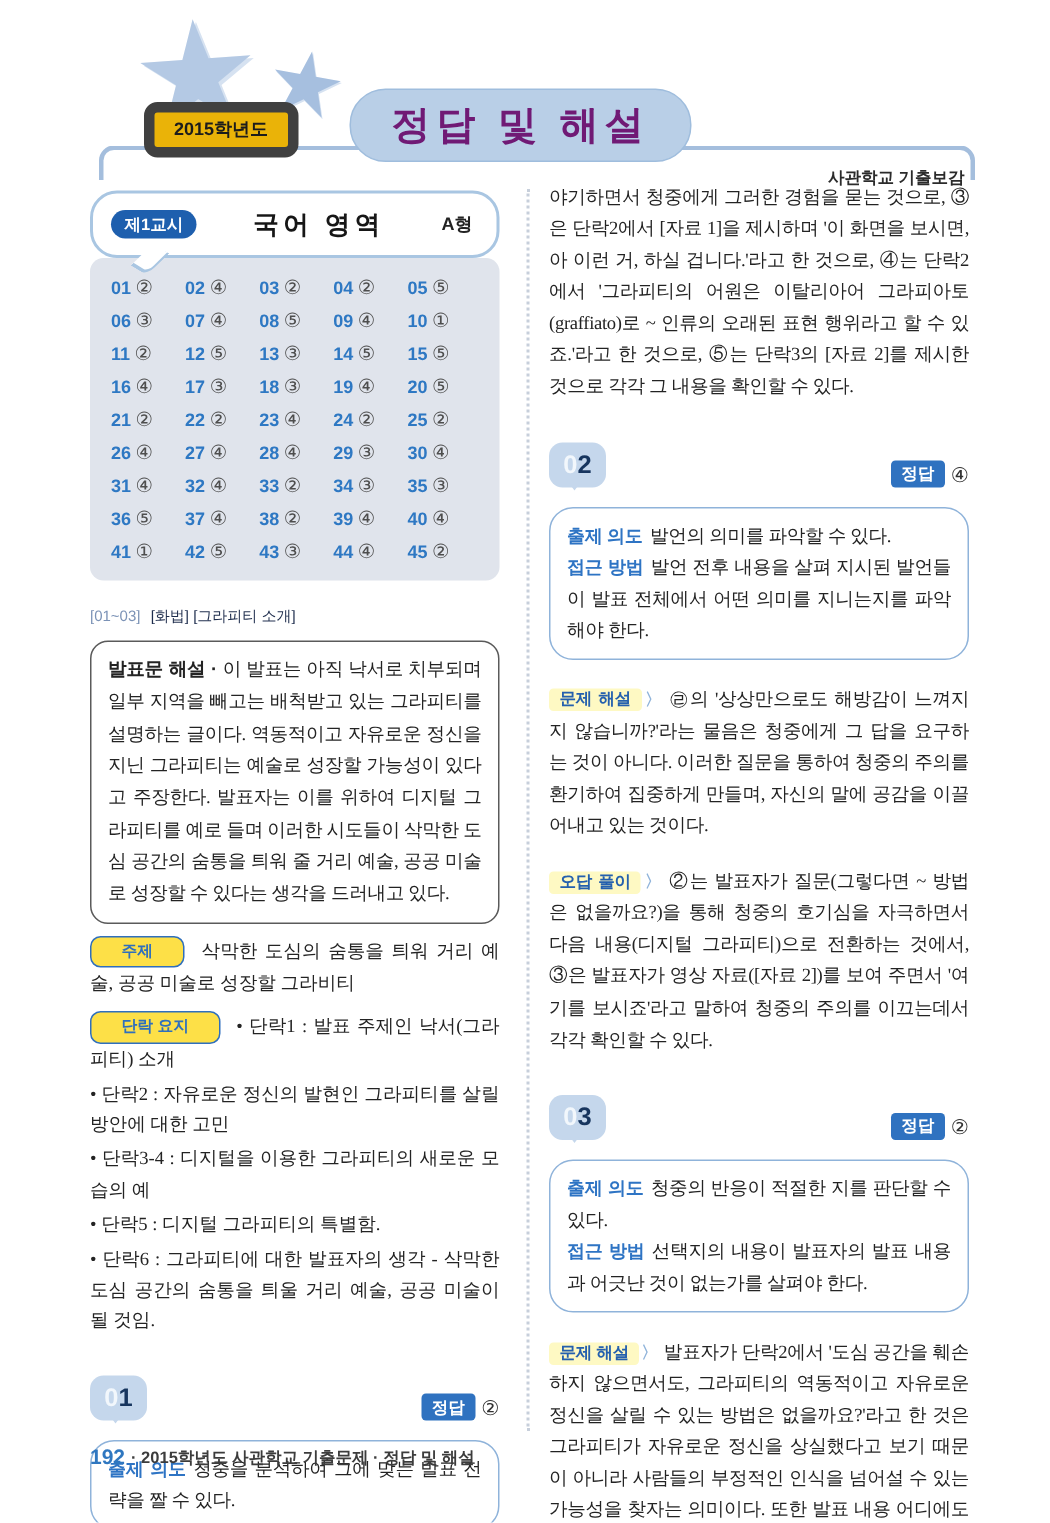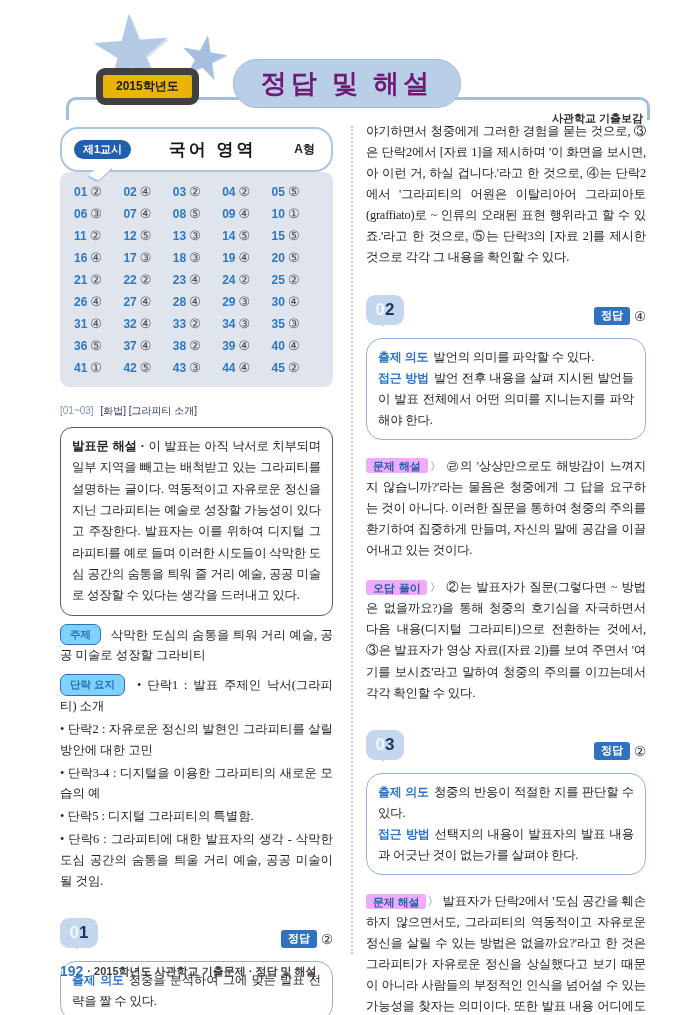--- a/index.html
+++ b/index.html
@@ -55,44 +55,44 @@
   .section-heading{margin-top:17px;font-size:10px;font-weight:normal;}
   .section-range{color:#7b92b6;}
   .section-tags{color:#1d2c4c;margin-left:4px;}
 
   
   .summary-box{margin-top:9px;border:1.5px solid #5a5a5a;border-radius:12px;padding:8px 11px;}
   .summary-box p{margin:0;font-size:12.4px;line-height:1.72;text-align:justify;color:#232323;letter-spacing:-0.2px;}
   .summary-label{font-weight:bold;}
 
   
-  .outline-label{display:inline-block;border:1.5px solid #2f6fbd;color:#2f6fbd;background:#7dd3fc;
+  .outline-label{display:inline-block;border:1.5px solid #2f6fbd;color:#2f6fbd;background:#fde047;
       font-family:"Liberation Sans",sans-serif;font-size:10.5px;font-weight:bold;
-      padding:1px 9px;border-radius:7px;margin-right:6px;vertical-align:1px;white-space:nowrap;}
+      padding:1px 20px;border-radius:7px;margin-right:6px;vertical-align:1px;white-space:nowrap;}
   .theme-para,.jist-para{margin:8px 0 0 0;font-size:12.4px;line-height:1.68;text-align:justify;color:#232323;}
   .jist-points .jist-point{display:block;margin-top:2px;}
   .jist-points .jist-point:first-of-type{display:inline;margin-top:0;}
 
   
   .q-head{display:flex;align-items:flex-end;justify-content:space-between;margin-top:26px;}
   .q-badge{position:relative;width:38px;height:30px;background:#c5d7ec;border-radius:9px;
            display:flex;align-items:center;justify-content:center;font-size:17px;font-weight:bold;}
   .q-badge::after{content:"";position:absolute;bottom:-8px;left:11px;
            border:6px solid transparent;border-top:8px solid #c5d7ec;}
   .q-zero{color:#f2f7fc;}
   .q-num{color:#17355e;}
   .answer-badge{display:flex;align-items:center;gap:4px;}
   .answer-chip{background:#2f72c0;color:#fff;font-size:11px;font-weight:bold;
                padding:1.5px 7px;border-radius:3px;}
   .answer-num{font-size:13.5px;color:#333;}
   .intent-box{margin-top:13px;border:1.5px solid #8fb3da;border-radius:16px;padding:8px 11px;}
   .ibox-line{margin:0;font-size:12.4px;line-height:1.7;text-align:justify;color:#232323;letter-spacing:-0.2px;}
   .blue-label{font-family:"Liberation Sans",sans-serif;color:#2e74c4;font-weight:bold;
               font-size:12px;margin-right:5px;white-space:nowrap;}
-  .chip{font-family:"Liberation Sans",sans-serif;background:#f0abfc;color:#2460ae;
+  .chip{font-family:"Liberation Sans",sans-serif;background:#fef9c3;color:#2460ae;
         font-size:11px;font-weight:bold;padding:1.5px 7px;border-radius:3px;white-space:nowrap;}
   .chip-arrow{font-family:"Liberation Sans",sans-serif;color:#8fb3da;font-size:11px;
         font-weight:bold;margin:0 4px 0 1px;}
 
   
   .footer{position:absolute;left:60px;top:963px;font-size:11px;font-weight:bold;color:#3c3c3c;
           display:flex;align-items:center;gap:4px;}
   .footer .page-no{color:#2f77c0;font-size:14px;}
 </style>
 </head>

